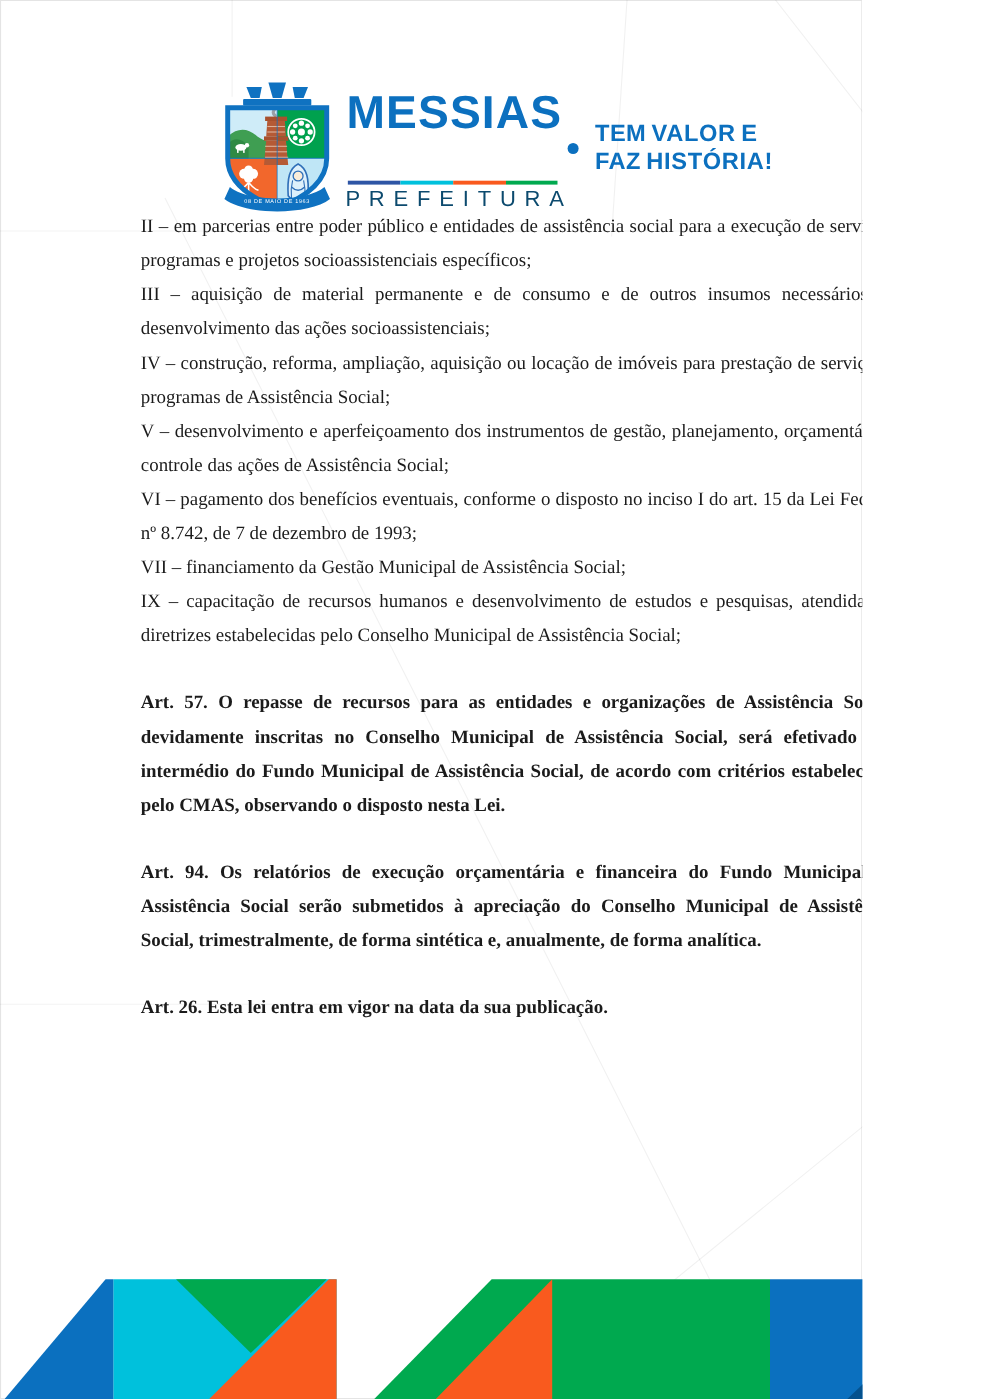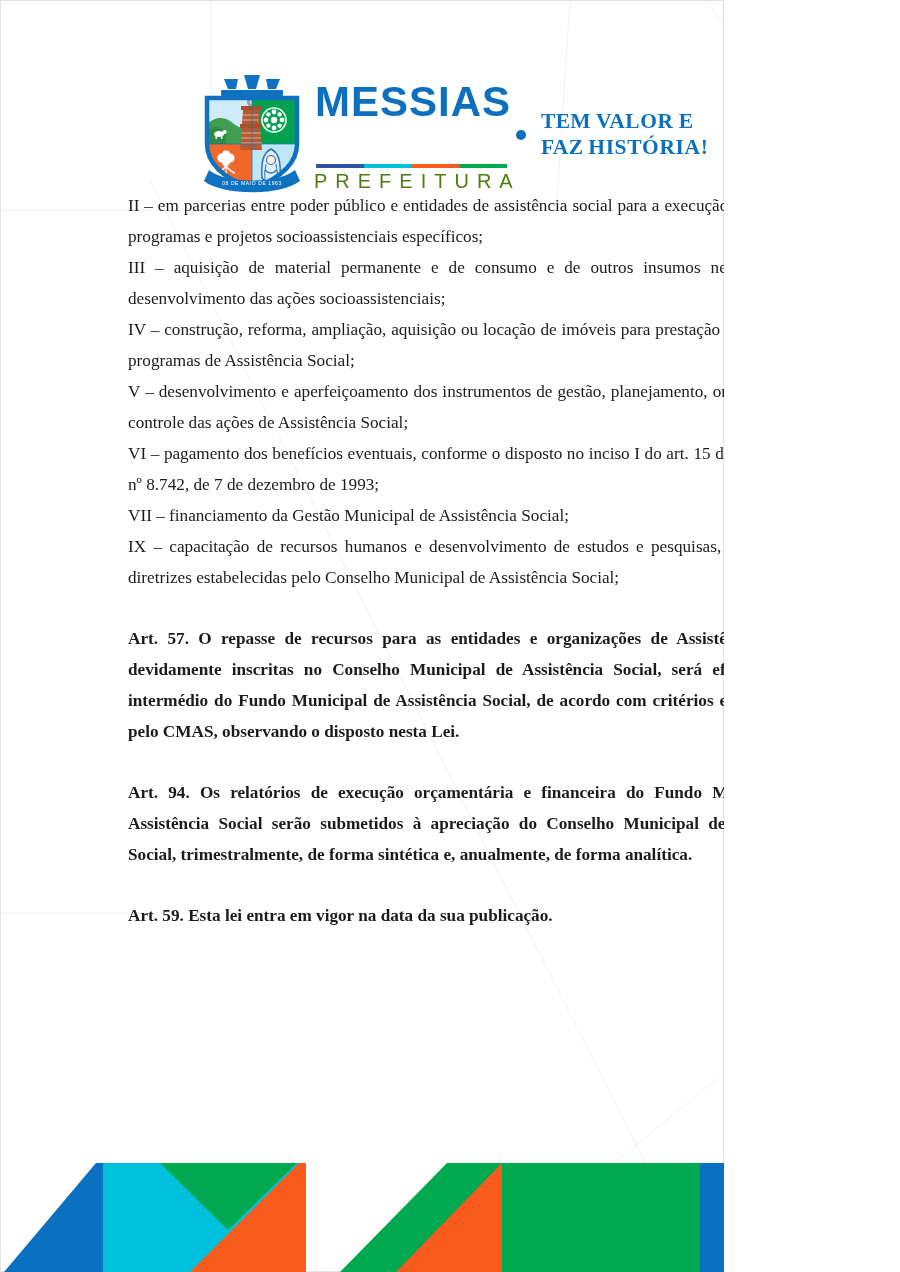--- a/index.html
+++ b/index.html
@@ -1,42 +1,42 @@
 <!DOCTYPE html>
 <html lang="pt"><head>
 <meta charset="utf-8">
 <style>
   html,body{margin:0;padding:0;background:#fff;}
   .page{
-    position:relative;width:724px;height:1272px;overflow:hidden;background:#ffffff;
+    position:relative;width:784px;height:1272px;overflow:hidden;background:#ffffff;
     box-shadow:inset 0 0 0 1px #e4e4e4;
     font-family:"Liberation Serif", serif;
   }
   
   .wm{position:absolute;inset:0;width:900px;height:1272px;pointer-events:none;}
   .wm line{stroke:#000;stroke-opacity:0.06;stroke-width:1;}
   .wm line.h{stroke-opacity:0.05;}
   
   header{position:absolute;left:0;top:0;width:900px;height:200px;}
   .crest{position:absolute;left:193px;top:72px;width:118px;height:123px;}
   .wordmark{
     position:absolute;left:315px;top:83px;width:200px;
     font-family:"Liberation Sans", sans-serif;font-weight:bold;
     font-size:42px;line-height:37px;letter-spacing:1px;color:#0c70bf;
   }
   .brand-underline{position:absolute;left:316px;top:164px;width:191px;height:4px;display:block;}
   .prefeitura{
     position:absolute;left:314px;top:170px;width:196px;text-align:left;
     font-family:"Liberation Sans", sans-serif;font-size:20px;letter-spacing:8px;
-    color:#4d7c0f;white-space:nowrap;
+    color:#0c4a6e;white-space:nowrap;
   }
   .sep-dot{position:absolute;left:516px;top:130px;width:10px;height:10px;border-radius:50%;background:#0c70bf;}
   .tagline{
     position:absolute;left:541px;top:108px;
-    font-family:Liberation Serif, serif;font-weight:bold;
+    font-family:Liberation Sans, sans-serif;font-weight:bold;
     font-size:21.5px;line-height:26px;color:#0c70bf;letter-spacing:.3px;white-space:nowrap;
   }
   .tagline .w{margin-right:5px;}
   .tagline .heavy{letter-spacing:.6px;}
   
   main{
     position:absolute;left:128px;top:190px;width:687px;
     font-size:17.2px;line-height:31px;color:#1b1b1b;text-align:justify;
   }
   main p{margin:0;padding:0;}
@@ -178,21 +178,21 @@
   <main>
     <p class="inciso">II – em parcerias entre poder público e entidades de assistência social para a execução de serviços, programas e projetos socioassistenciais específicos;</p>
     <p class="inciso">III – aquisição de material permanente e de consumo e de outros insumos necessários ao desenvolvimento das ações socioassistenciais;</p>
     <p class="inciso">IV – construção, reforma, ampliação, aquisição ou locação de imóveis para prestação de serviços e programas de Assistência Social;</p>
     <p class="inciso">V – desenvolvimento e aperfeiçoamento dos instrumentos de gestão, planejamento, orçamentária e controle das ações de Assistência Social;</p>
     <p class="inciso">VI – pagamento dos benefícios eventuais, conforme o disposto no inciso I do art. 15 da Lei Federal nº 8.742, de 7 de dezembro de 1993;</p>
     <p class="inciso">VII – financiamento da Gestão Municipal de Assistência Social;</p>
     <p class="inciso">IX – capacitação de recursos humanos e desenvolvimento de estudos e pesquisas, atendidas as diretrizes estabelecidas pelo Conselho Municipal de Assistência Social;</p>
     <p class="artigo">Art. 57. O repasse de recursos para as entidades e organizações de Assistência Social, devidamente inscritas no Conselho Municipal de Assistência Social, será efetivado por intermédio do Fundo Municipal de Assistência Social, de acordo com critérios estabelecidos pelo CMAS, observando o disposto nesta Lei.</p>
     <p class="artigo">Art. 94. Os relatórios de execução orçamentária e financeira do Fundo Municipal de Assistência Social serão submetidos à apreciação do Conselho Municipal de Assistência Social, trimestralmente, de forma sintética e, anualmente, de forma analítica.</p>
-    <p class="artigo">Art. 59. Esta lei entra em vigor na data da sua publicação.</p>
+    <p class="artigo">Art. 26. Esta lei entra em vigor na data da sua publicação.</p>
   </main>
 
   <svg class="footer-banner" viewBox="0 0 900 112" preserveAspectRatio="none">
 
     <polygon points="103,3 306,3 306,112 103,112" fill="#00c1dc"></polygon>
     <polygon points="160,3 297,3 228,70" fill="#00a94f"></polygon>
     <polygon points="299,3 306,3 306,112 190,112" fill="#f95a1e"></polygon>
     <polygon points="96,3 103,3 103,112 4,112" fill="#0b70bf"></polygon>
 
     <polygon points="447,3 700,3 700,112 340,112" fill="#00a94f"></polygon>

